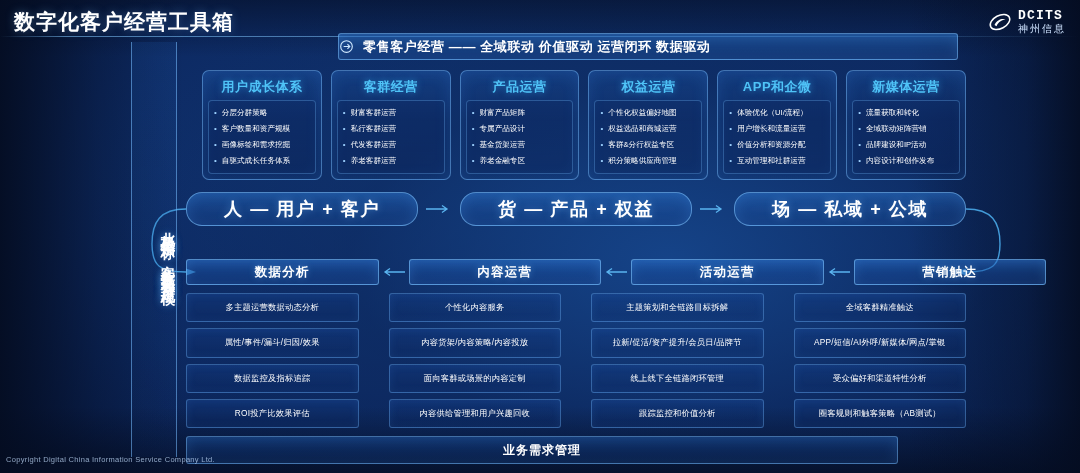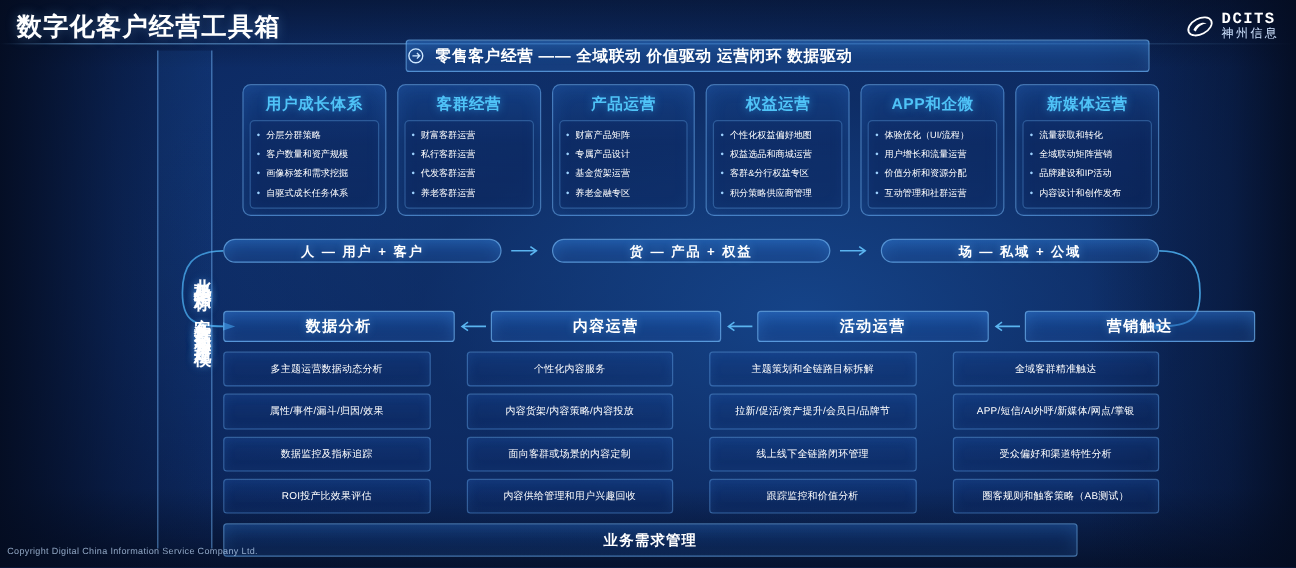--- a/index.html
+++ b/index.html
@@ -91,25 +91,25 @@
     background: rgba(12,40,96,0.30);
     padding: 4px 3px 3px 5px;
     display: flex; flex-direction: column; justify-content: space-around;
   }
   .bullet { display: flex; align-items: flex-start; gap: 5px; font-size: 7.6px; color: #ffffff; line-height: 1.18; white-space: nowrap; }
   .bullet .dot { color: #9dd2ff; font-size: 8px; line-height: 1.1; flex: 0 0 auto; }
 
   
   #rowHuman { position: absolute; left: 186px; top: 192px; width: 780px; height: 34px; display: flex; align-items: center; z-index: 5; }
   .hbox {
-    flex: 1; height: 20px; border: 1px solid rgba(125,195,255,0.60); border-radius: 16px;
+    flex: 1; height: 34px; border: 1px solid rgba(125,195,255,0.60); border-radius: 16px;
     background: linear-gradient(180deg, rgba(40,108,195,0.50), rgba(18,56,126,0.38));
     box-shadow: inset 0 0 14px rgba(80,165,255,0.20);
     display: flex; align-items: center; justify-content: center;
-    font-size: 11px; font-weight: bold; color: #ffffff; letter-spacing: 1.6px;
+    font-size: 18px; font-weight: bold; color: #ffffff; letter-spacing: 1.6px;
     text-shadow: 0 0 8px rgba(110,190,255,0.45);
   }
   .harrow { flex: 0 0 42px; display: flex; align-items: center; justify-content: center; }
 
   
   #gridHead { position: absolute; left: 186px; top: 259px; width: 860px; height: 26px; display: flex; align-items: center; z-index: 5; }
   .ghead {
     flex: 1; height: 26px; border: 1px solid rgba(125,195,255,0.62); border-radius: 3px;
     background: linear-gradient(180deg, rgba(36,100,188,0.58), rgba(16,52,122,0.42));
     box-shadow: inset 0 0 12px rgba(80,165,255,0.22);

